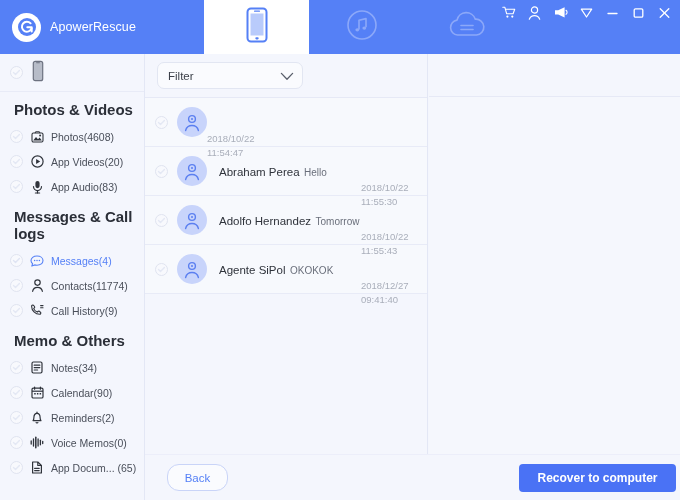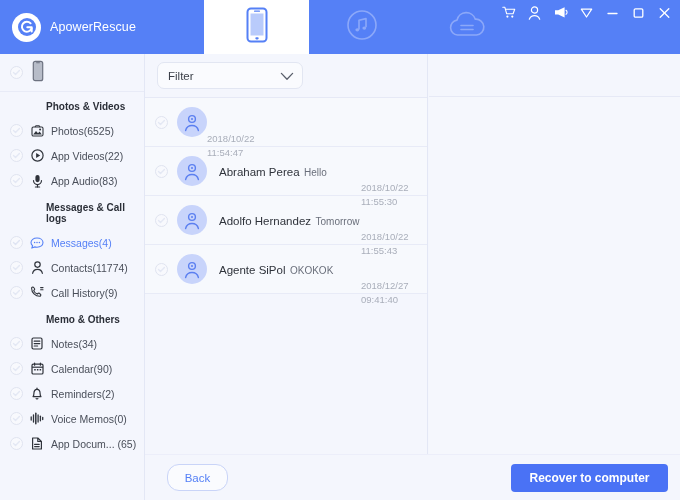--- a/index.html
+++ b/index.html
@@ -60,23 +60,22 @@
     border-right: 1px solid #e3e7f5;
     overflow: hidden;
   }
   .device-row {
     height: 38px;
     display: flex; align-items: center; gap: 8px;
     padding-left: 10px;
     border-bottom: 1px solid #e8ebf7;
   }
   .group-title {
-    font-size: 10px; font-weight: bold; color: #2b2f38;
+    font-size: 15px; font-weight: bold; color: #2b2f38;
     padding: 9px 0 6px 14px;
-    margin-left: 32px;
   }
   .side-item {
     height: 25px;
     display: flex; align-items: center; gap: 7px;
     padding-left: 10px;
     cursor: pointer;
   }
   .side-item .lbl {
     font-size: 10.5px; color: #4a4f5a; white-space: nowrap;
   }
@@ -161,21 +160,21 @@
     margin-left: 22px;
     width: 61px; height: 27px;
     background: #fafbfe;
     border: 1px solid #c9d4f8;
     border-radius: 12px;
     color: #5580f6; font-size: 11.5px;
     font-family: "Liberation Sans", sans-serif;
     cursor: pointer;
   }
   .btn-recover {
-    margin-left: auto; margin-right: 12px;
+    margin-left: auto; margin-right: 4px;
     width: 157px; height: 28px;
     background: #4a72f5;
     border: none; border-radius: 4px;
     color: #ffffff; font-size: 12px; font-weight: bold;
     font-family: "Liberation Sans", sans-serif;
     cursor: pointer;
   }
 </style>
 </head>
 <body>
@@ -296,37 +295,37 @@
           </svg>
         </span>
       <span class="side-ico">
         <svg width="13" height="12" viewBox="0 0 13 12">
           <rect x="1" y="2" width="11" height="9" rx="1.4" fill="none" stroke="#2f333b" stroke-width="1.1"></rect>
           <path d="M4 2 L4.9 .7 h3.2 L9 2" fill="none" stroke="#2f333b" stroke-width="1.1" stroke-linejoin="round"></path>
           <path d="M2.2 9.6 L5 6 L7 8.2 L8.6 6.6 L10.8 9.6 Z" fill="#2f333b"></path>
           <circle cx="9.1" cy="4.6" r="1" fill="#2f333b"></circle>
         </svg>
       </span>
-      <span class="lbl">Photos(6525)</span>
+      <span class="lbl">Photos(4608)</span>
     </div>
 
 
     <div class="side-item">
       <span class="ckc">
           <svg width="9" height="9" viewBox="0 0 9 9">
             <path d="M1.5 4.6 L3.5 6.6 L7.4 2.5" fill="none" stroke="#e4e8f4" stroke-width="1.4" stroke-linecap="round" stroke-linejoin="round"></path>
           </svg>
         </span>
       <span class="side-ico">
         <svg width="13" height="13" viewBox="0 0 13 13">
           <circle cx="6.5" cy="6.5" r="5.6" fill="none" stroke="#2f333b" stroke-width="1.2"></circle>
           <path d="M5.1 3.9 L9.2 6.5 L5.1 9.1 Z" fill="#2f333b"></path>
         </svg>
       </span>
-      <span class="lbl">App Videos(22)</span>
+      <span class="lbl">App Videos(20)</span>
     </div>
 
     <div class="side-item">
       <span class="ckc">
           <svg width="9" height="9" viewBox="0 0 9 9">
             <path d="M1.5 4.6 L3.5 6.6 L7.4 2.5" fill="none" stroke="#e4e8f4" stroke-width="1.4" stroke-linecap="round" stroke-linejoin="round"></path>
           </svg>
         </span>
       <span class="side-ico">
         <svg width="11" height="14" viewBox="0 0 11 14">

